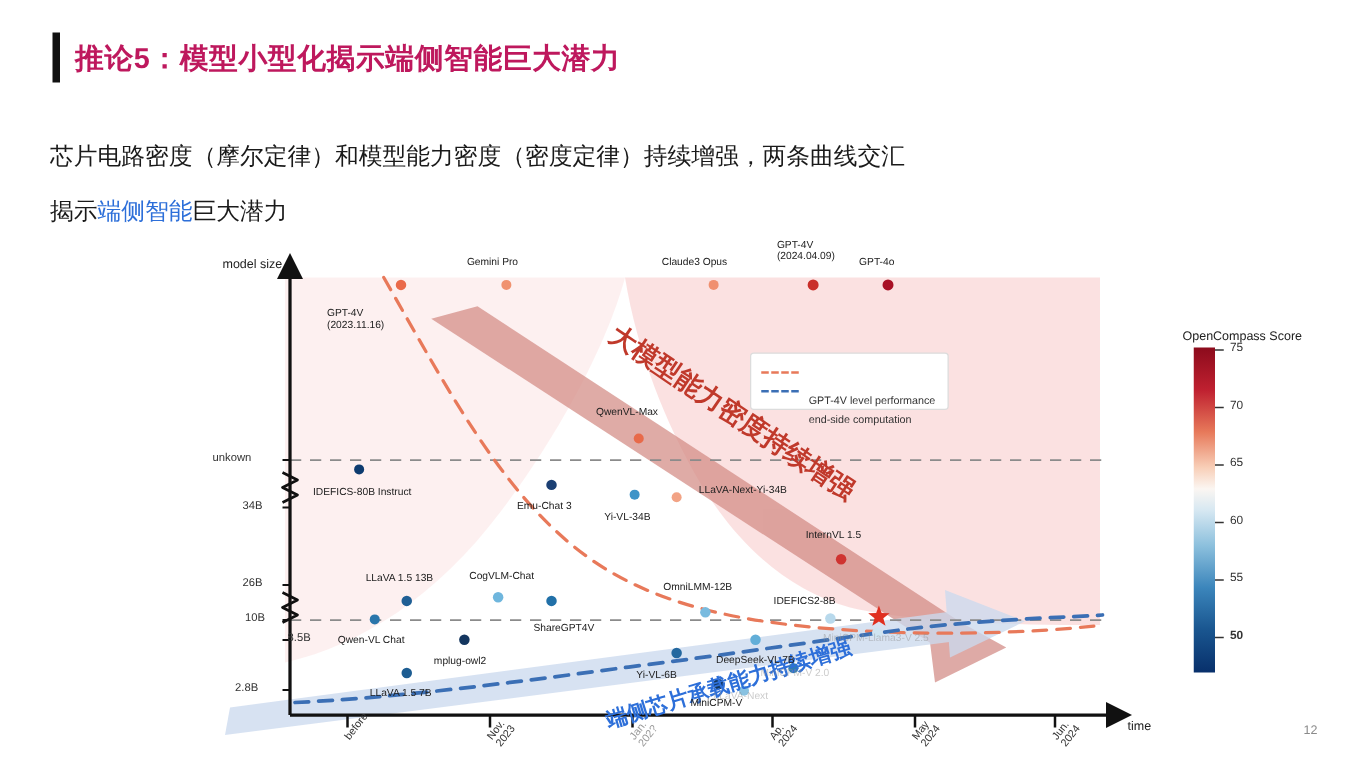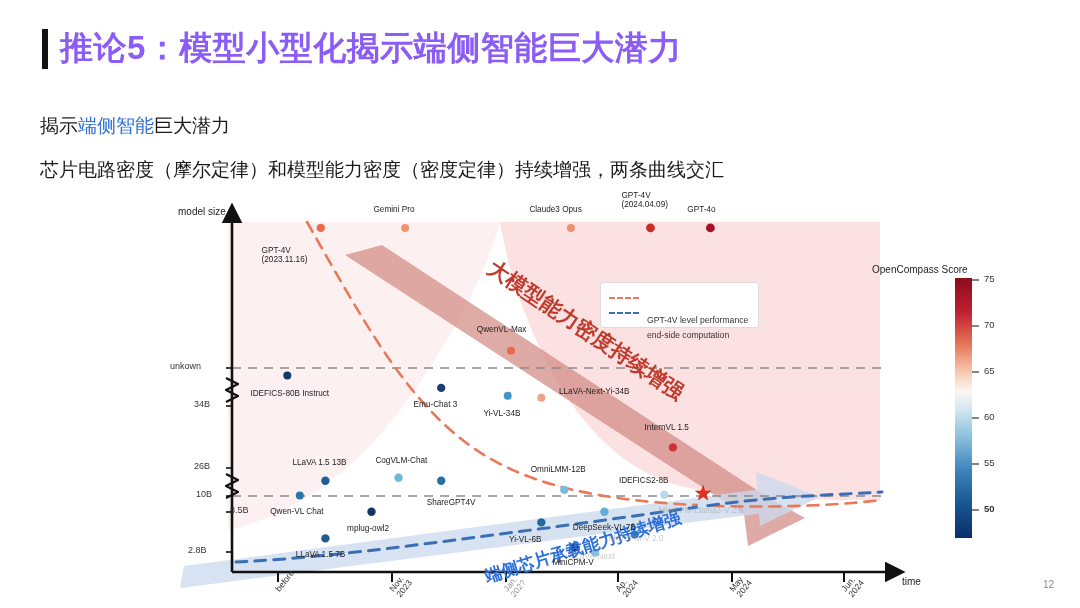--- a/index.html
+++ b/index.html
@@ -20,23 +20,23 @@
     position: absolute;
     left: 42px; top: 26px;
     display: flex; align-items: center;
   }
   .title-bar {
     width: 6px; height: 40px;
     background: #111111;
     margin-right: 12px;
   }
   .title-text {
-    font-size: 33px;
+    font-size: 23px;
     font-weight: bold;
-    color: #8b5cf6;
+    color: #be185d;
     letter-spacing: 0.5px;
     white-space: nowrap;
   }
   .subtitle {
     position: absolute;
     left: 40px; top: 104px;
     width: 1000px;
     font-size: 19px;
     line-height: 44px;
     color: #1a1a1a;
@@ -123,22 +123,22 @@
 <body>
 
 <div id="slide">
 
   <div class="title-row">
     <div class="title-bar"></div>
     <div class="title-text">推论5：模型小型化揭示端侧智能巨大潜力</div>
   </div>
 
   <div class="subtitle">
+    <div>芯片电路密度（摩尔定律）和模型能力密度（密度定律）持续增强，两条曲线交汇</div>
     <div><span>揭示</span><span class="hl-blue">端侧智能</span><span>巨大潜力</span></div>
-    <div>芯片电路密度（摩尔定律）和模型能力密度（密度定律）持续增强，两条曲线交汇</div>
   </div>
 
   <div id="chart">
 
     <svg class="chart-svg" width="900" height="400" viewBox="0 0 900 400">
       <defs>
 
         <linearGradient id="cbgrad" x1="0" y1="1" x2="0" y2="0">
           <stop offset="0.00" stop-color="#08306b"></stop>
           <stop offset="0.13" stop-color="#19558f"></stop>
@@ -277,21 +277,21 @@
       <div class="legend-row">
         <span class="legend-dash" style="border-top-color:#e8795a;"></span>
         <span class="legend-label">GPT-4V level performance</span>
       </div>
       <div class="legend-row">
         <span class="legend-dash" style="border-top-color:#3b6fb5;"></span>
         <span class="legend-label">end-side computation</span>
       </div>
     </div>
 
-    <div class="lbl cbtitle" style="left:712px; top:64px;">OpenCompass Score</div>
+    <div class="lbl cbtitle" style="left:786px; top:64px;">OpenCompass Score</div>
     <div class="lbl cbtick" style="left:824px; top:74px;">75</div>
     <div class="lbl cbtick" style="left:824px; top:120px;">70</div>
     <div class="lbl cbtick" style="left:824px; top:166px;">65</div>
     <div class="lbl cbtick" style="left:824px; top:212px;">60</div>
     <div class="lbl cbtick" style="left:824px; top:258px;">55</div>
     <div class="lbl cbtick" style="left:824px; top:304px;font-weight:bold;">50</div>
 
     <div class="diag-red" style="left:338px; top:54px;">大模型能力密度持续增强</div>
     <div class="diag-blue" style="left:322px; top:366px;">端侧芯片承载能力持续增强</div>
 

